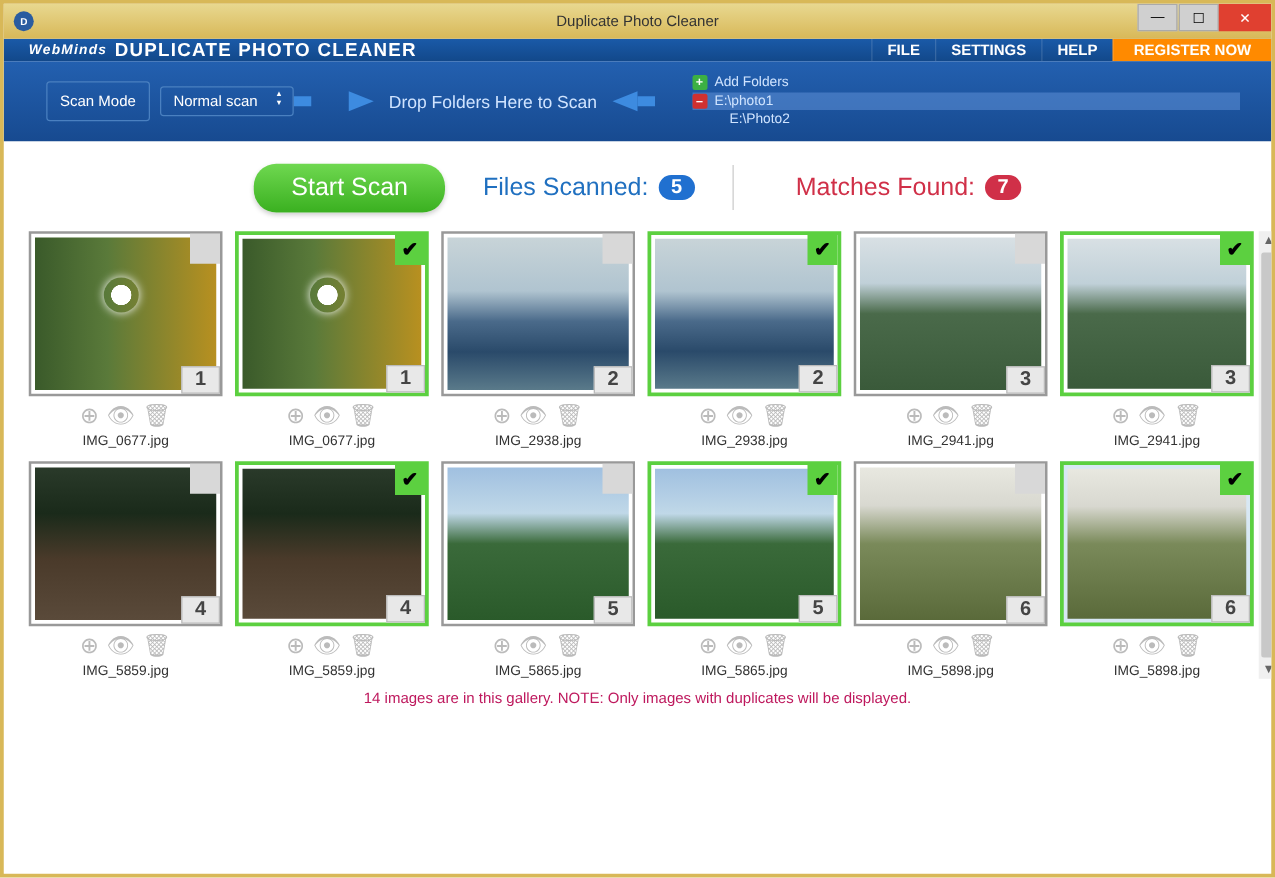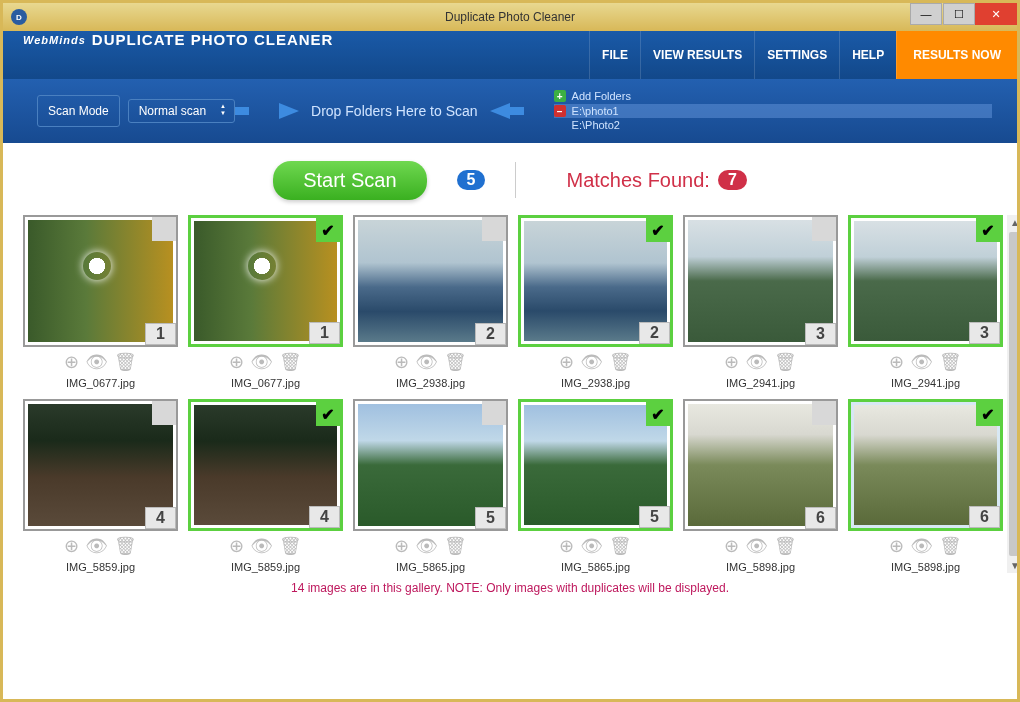--- a/index.html
+++ b/index.html
@@ -8,21 +8,21 @@
 
 .titlebar { height: 28px; background: linear-gradient(#e8d890,#d8b858); display: flex; align-items: center; position: relative; }
 .titlebar .app-icon { width: 16px; height: 16px; background: #2a5ca0; border-radius: 50%; margin-left: 8px; display:flex;align-items:center;justify-content:center;color:#fff;font-size:8px;font-weight:bold; }
 .titlebar .title { position: absolute; left: 50%; transform: translateX(-50%); font-size: 12px; color: #333; }
 .titlebar .win-controls { position: absolute; right: 0; top: 0; display: flex; }
 .win-btn { width: 32px; height: 22px; display: flex; align-items: center; justify-content: center; font-size: 11px; }
 .win-btn.min, .win-btn.max { background: #d0d0d0; border: 1px solid #aaa; margin-left:1px;}
 .win-btn.close { background: #e04030; color: #fff; width:42px; }
 
 
-.menubar { height: 48px; background: linear-gradient(#1a5aa8,#12488a); display: flex; align-items: flex-start; color: #fff; font-size: 13px; }
+.menubar { height: 18px; background: linear-gradient(#1a5aa8,#12488a); display: flex; align-items: center; color: #fff; font-size: 13px; }
 .menubar .brand { padding-left: 20px; font-size: 13px; letter-spacing: 1px; display:flex;align-items:center;gap:6px;}
 .menubar .brand .wm { font-style: italic; font-size: 11px; font-weight:bold;}
 .menubar .brand .dpc { font-weight: bold; font-size:15px;}
 .menubar .spacer { flex: 1; }
 .menubar .menu-item { padding: 0 12px; height: 100%; display: flex; align-items: center; border-left: 1px solid rgba(255,255,255,0.15); cursor: pointer; font-weight: bold; font-size: 12px; }
 .menubar .register { background: #ff8a00; padding: 0 16px; }
 
 
 .scanbar { height: 64px; background: linear-gradient(#2360b0,#174a90); display: flex; align-items: center; color: #fff; padding: 0 0 0 34px; position:relative;}
 .scan-mode-label { font-size: 12px; border: 1px solid #4a80c0; padding: 8px 10px; border-radius: 3px; }
@@ -35,21 +35,21 @@
 .arrow-tail { width: 14px; height: 8px; background: #3d8be0; }
 .arrow-wrap { display:flex; align-items:center; }
 
 .folder-panel { margin-left: 30px; font-size: 11px; flex:1; padding-right:25px;}
 .folder-panel .add-row { display:flex; align-items:center; gap:6px; color:#d0e4ff; margin-bottom:2px;}
 .folder-panel .plus { width:12px;height:12px;background:#3cb043;color:#fff;display:flex;align-items:center;justify-content:center;font-size:10px;font-weight:bold;border-radius:2px;}
 .folder-panel .minus { width:12px;height:12px;background:#d03030;color:#fff;display:flex;align-items:center;justify-content:center;font-size:10px;font-weight:bold;border-radius:2px;}
 .folder-panel .folder-row { display:flex; align-items:center; gap:6px; color:#d0e4ff;}
 .folder-panel .folder-row.sel { background: rgba(100,150,220,0.5); }
 .folder-panel .folder-row span { padding:1px 0;}
-.folder-panel .indent { margin-left:18px;text-align:center; }
+.folder-panel .indent { margin-left:30px;text-align:center; }
 
 
 .stats { height: 56px; display: flex; align-items: center; justify-content: center; gap: 30px; border-bottom:0; padding-top:18px;}
 .start-btn { background: linear-gradient(#6fd850,#3ab020); color: #fff; font-size: 20px; padding: 8px 30px; border-radius: 18px; border: none; cursor: pointer; box-shadow: 0 2px 4px rgba(0,0,0,0.2);}
 .stat { font-size: 20px; display:flex; align-items:center; gap:8px;}
 .stat.scanned { color: #2070c0; }
 .stat.matches { color: #d03048; margin-left: 20px; }
 .badge { color: #fff; font-weight: bold; padding: 1px 10px; border-radius: 11px; font-size: 16px;}
 .badge.blue { background: #2070d0; }
 .badge.red { background: #d03048; }
@@ -99,24 +99,23 @@
   </div>
 </div>
 
 <div class="menubar">
   <div class="brand">
     <span class="wm">WebMinds</span>
     <span class="dpc">DUPLICATE PHOTO CLEANER</span>
   </div>
   <div class="spacer"></div>
   <div class="menu-item">FILE</div>
-  <div class="menu-item">VIEW RESULTS</div>
   <div class="menu-item">SETTINGS</div>
   <div class="menu-item">HELP</div>
-  <div class="menu-item register">RESULTS NOW</div>
+  <div class="menu-item register">REGISTER NOW</div>
 </div>
 
 <div class="scanbar">
   <div class="scan-mode-label">Scan Mode</div>
   <div class="scan-mode-select"><span>Normal scan</span></div>
   <div class="arrow-wrap">
       <div class="arrow-tail"></div>
       <div class="arrow right"></div>
     </div>
   <div class="drop-text">Drop Folders Here to Scan</div>
@@ -135,20 +134,21 @@
     </div>
     <div class="folder-row">
       <span class="indent">E:\Photo2</span>
     </div>
   </div>
 </div>
 
 <div class="stats">
   <button class="start-btn">Start Scan</button>
   <div class="stat scanned">
+    <span>Files Scanned:</span>
     <span class="badge blue">5</span>
   </div>
   <div class="vdiv"></div>
   <div class="stat matches">
     <span>Matches Found:</span>
     <span class="badge red">7</span>
   </div>
 </div>
 
 <div class="gallery-wrap">

